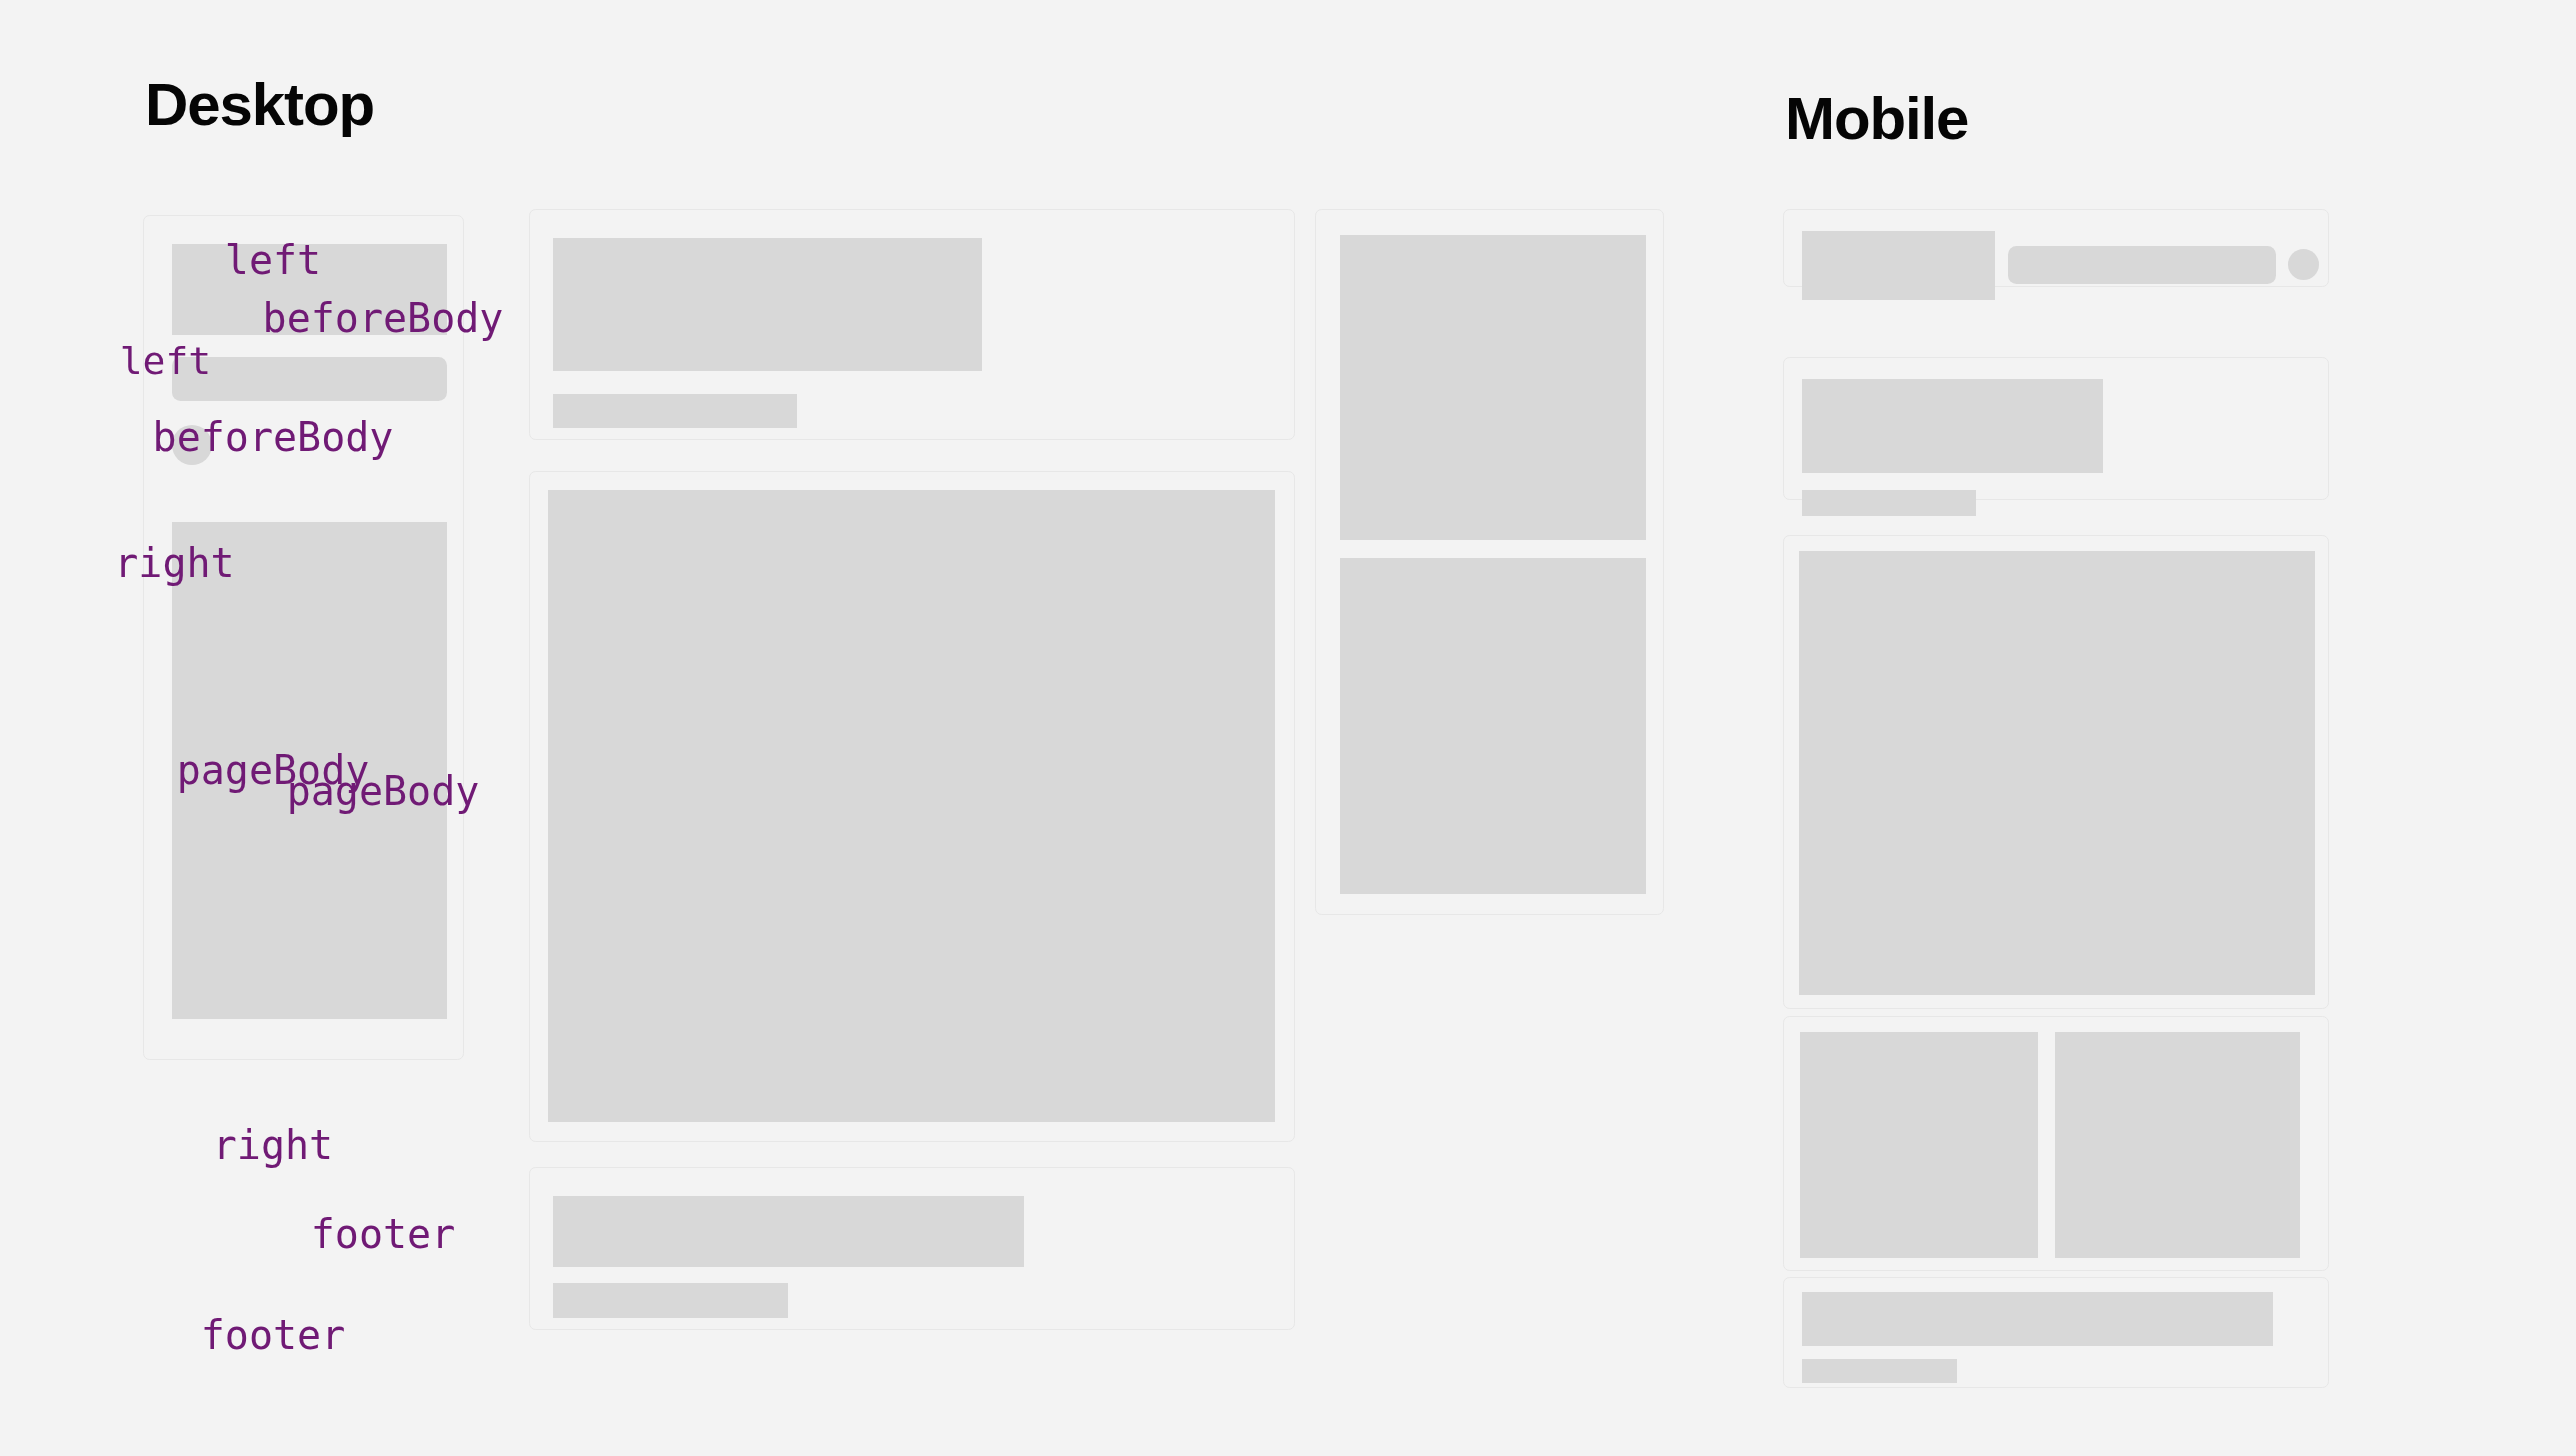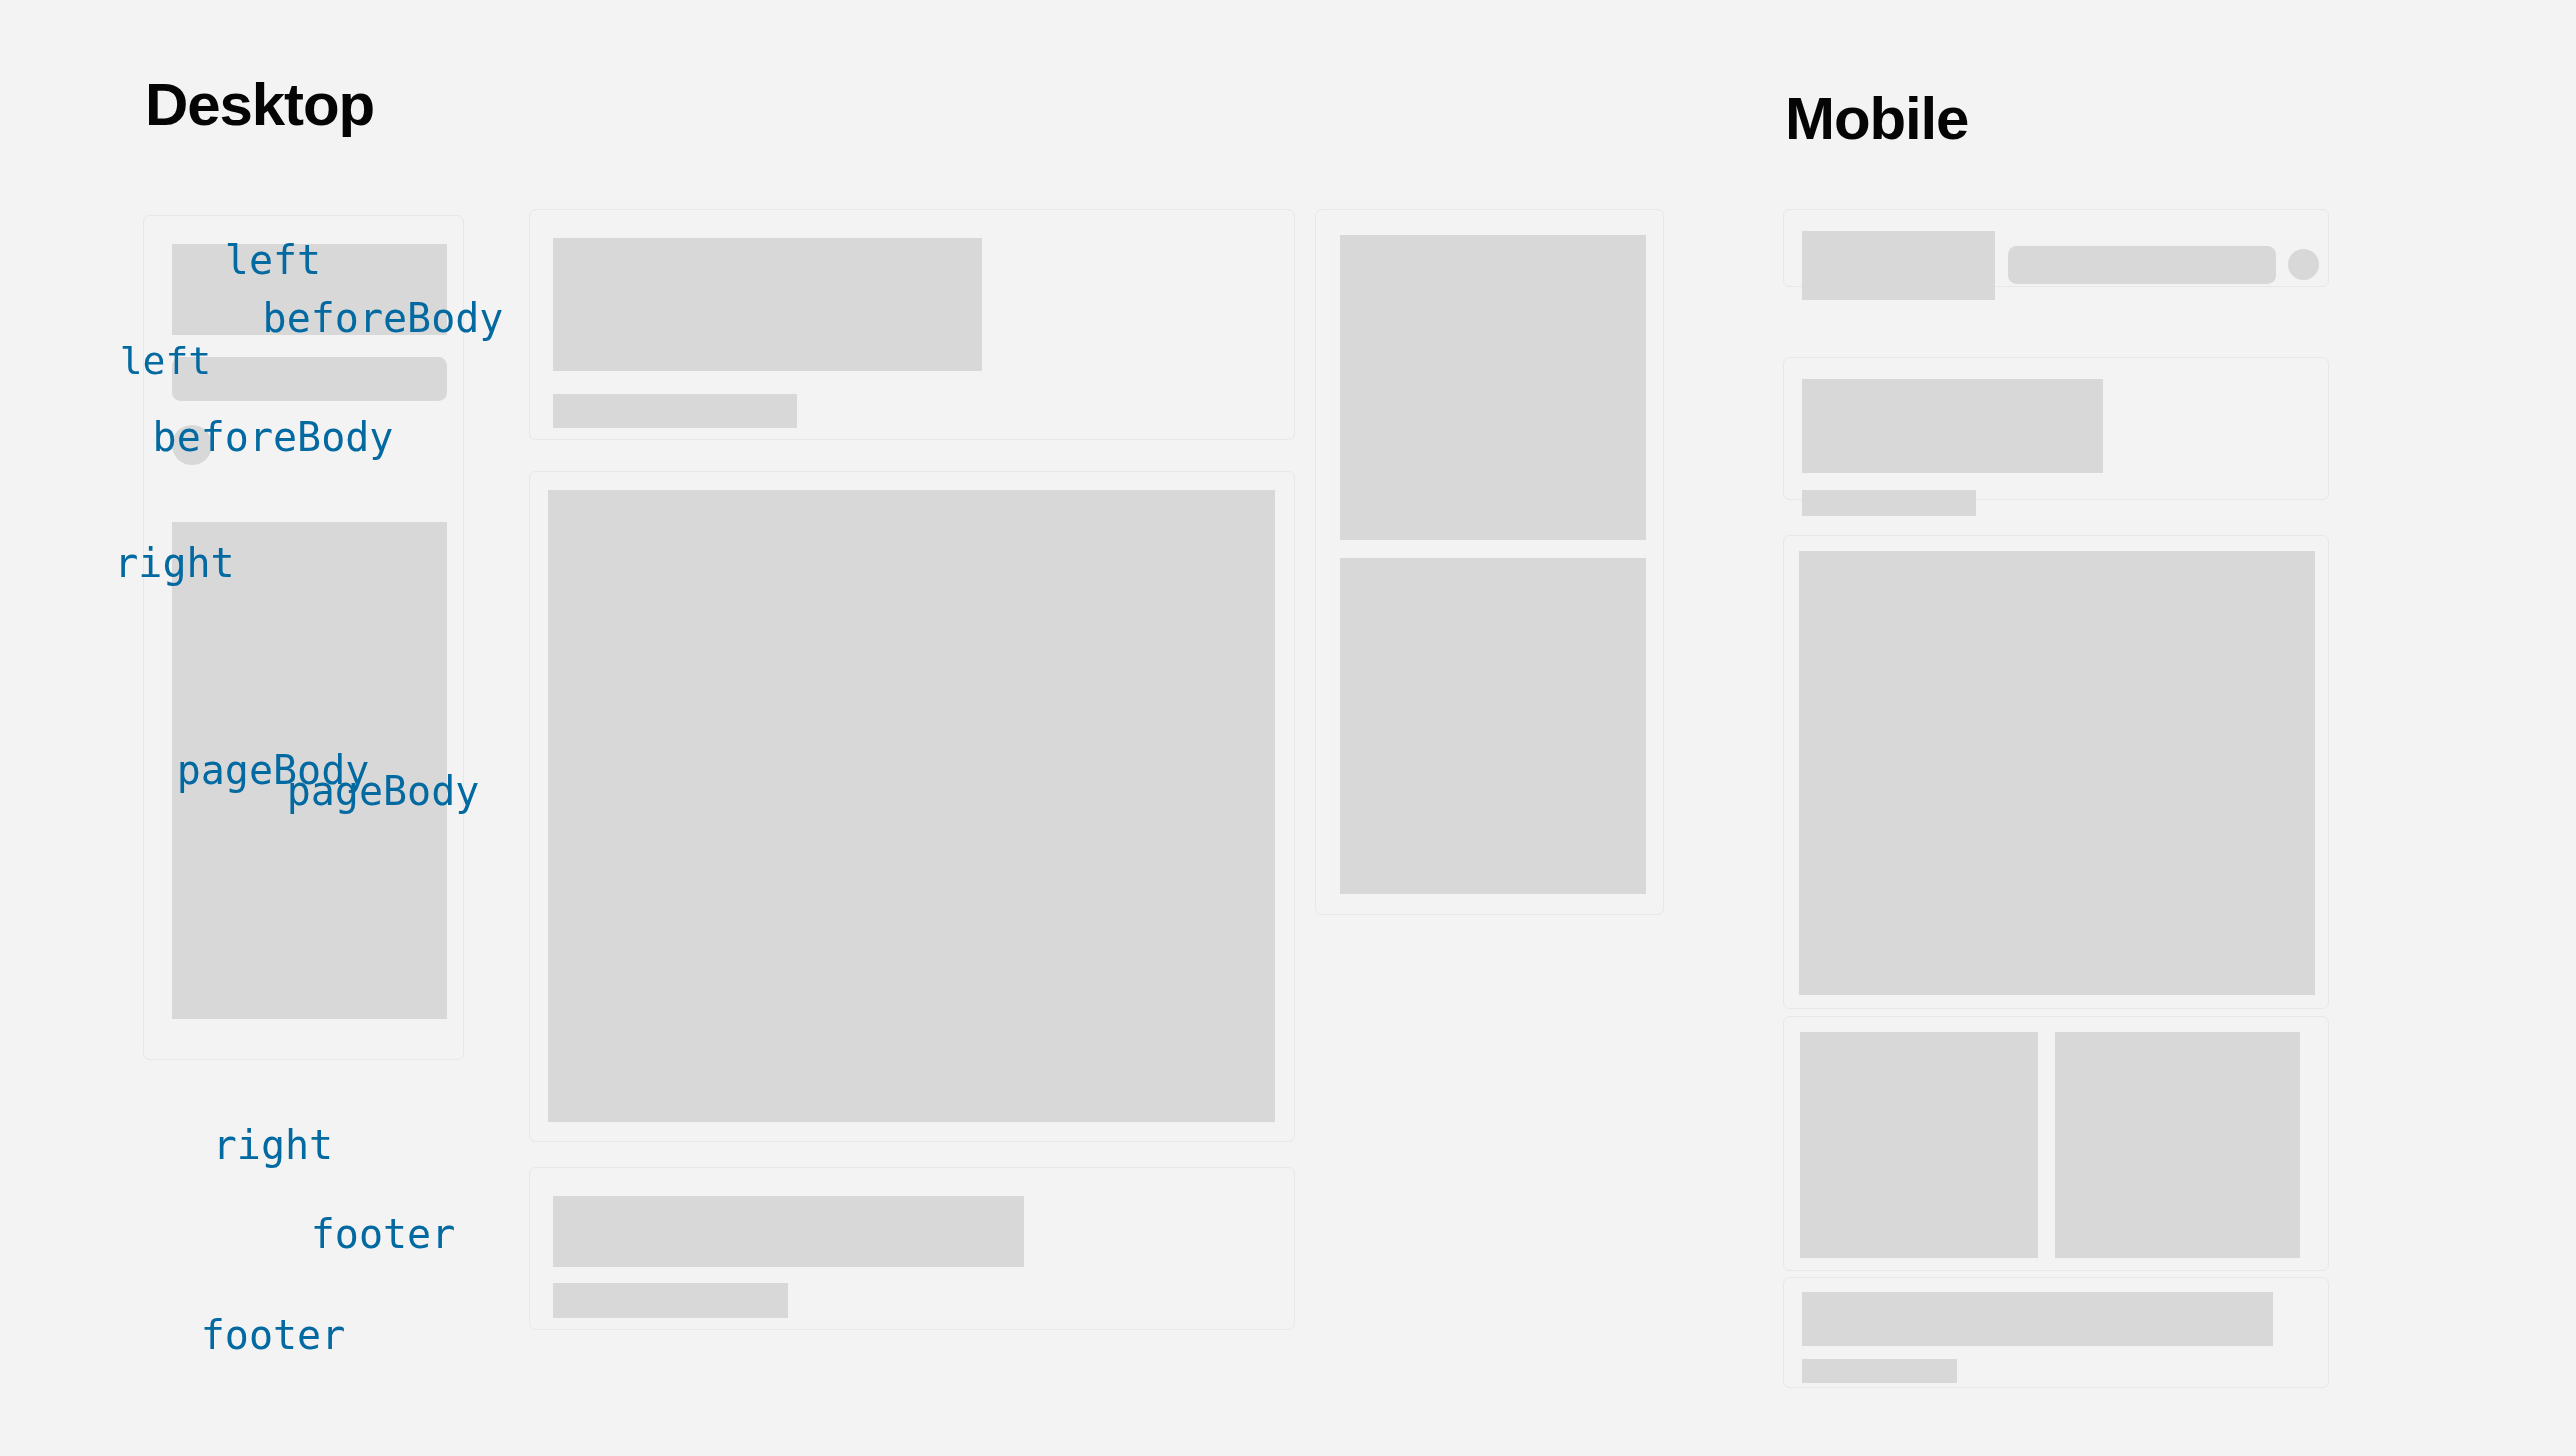--- a/index.html
+++ b/index.html
@@ -50,21 +50,21 @@
   .dot {
     position: absolute;
     background: #d8d8d8;
     border-radius: 50%;
   }
 
   
   .slot-label {
     position: absolute;
     font-family: "DejaVu Sans Mono", "Liberation Mono", monospace;
-    color: #0369a1;
+    color: #701a75;
     white-space: nowrap;
     text-align: center;
     line-height: 1;
     pointer-events: none;
   }
 
   
   #desktop-left-panel { left: 143px; top: 215px; width: 321px; height: 845px; }
   #dl-block-1 { left: 28px; top: 28px;  width: 275px; height: 91px; }
   #dl-block-2 { left: 28px; top: 141px; width: 275px; height: 44px; }

